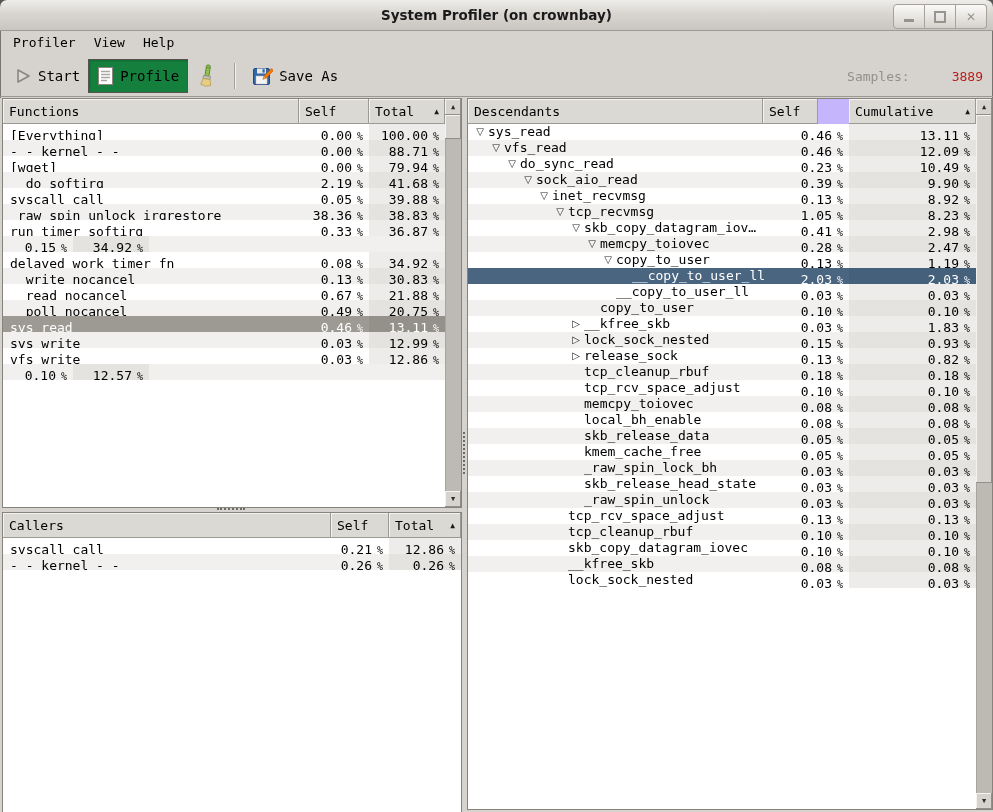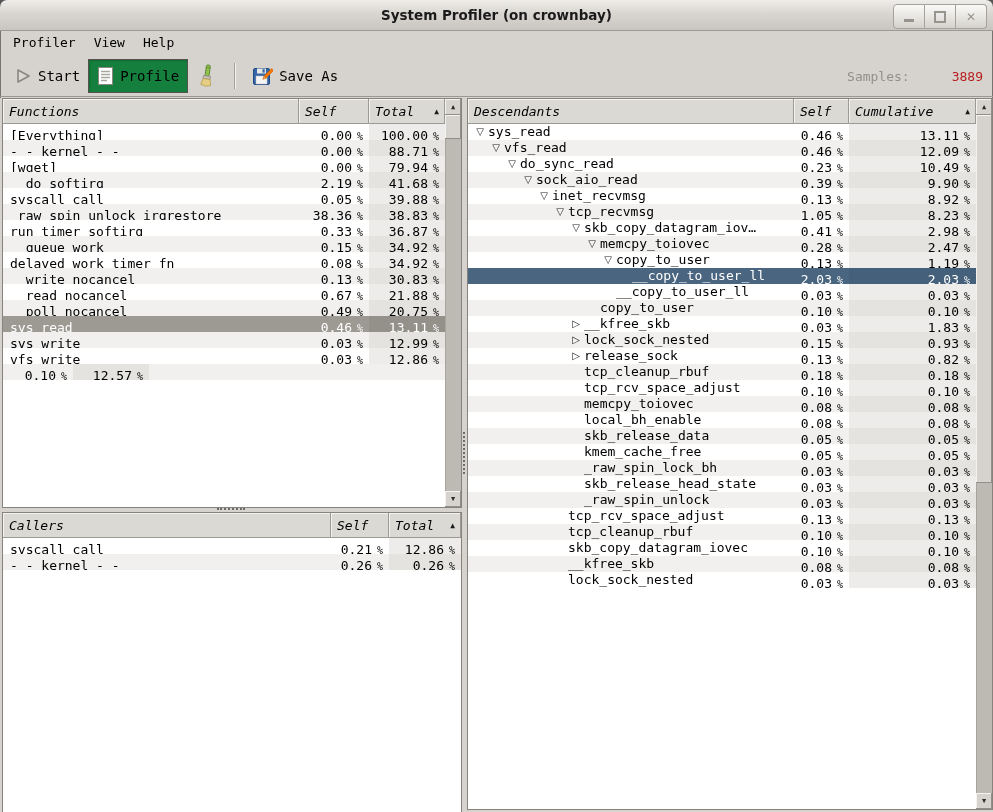--- a/index.html
+++ b/index.html
@@ -36,21 +36,21 @@
   .main{position:absolute;top:98px;left:0;right:0;bottom:0;background:#d6d3ce;}
   .panel{position:absolute;border:1px solid #85837c;background:#fff;overflow:hidden;}
   #functions-panel{left:2px;top:0;width:458px;height:408px;}
   #callers-panel{left:2px;top:414px;width:458px;height:396px;}
   #descendants-panel{left:467px;top:0;width:524px;height:710px;}
   .hsplitter{position:absolute;left:2px;top:408px;width:458px;height:6px;display:flex;align-items:center;justify-content:center;}
   .vsplitter{position:absolute;left:460px;top:0;width:7px;height:710px;display:flex;align-items:center;justify-content:center;}
   .hgrip{width:28px;border-top:2px dotted #6e6c66;}
   .vgrip{height:42px;border-left:2px dotted #6e6c66;}
   
-  .thead{display:flex;height:25px;background:#c4b5fd;font-style:italic;}
+  .thead{display:flex;height:25px;background:#c4b5fd;}
   .th{box-sizing:border-box;line-height:25px;padding:0 6px;background:#dbd9d4;white-space:nowrap;overflow:hidden;
       box-shadow:inset -1px -1px 0 #9c9a94,inset 1px 1px 0 #f4f3f1;display:flex;align-items:center;}
   .th .arrow{margin-left:auto;font-size:8px;color:#1a1a1a;padding-left:4px;}
   .th.grow{flex:1;}
   
   .viewport{position:absolute;left:0;top:25px;bottom:0;overflow:hidden;background:#fff;}
   .row{display:flex;height:16px;line-height:24px;white-space:nowrap;}
   .row.even{background:#ffffff;}
   .row.odd{background:#f1f0ee;}
   .row.even .sortcol{background:#edecea;}
@@ -70,21 +70,21 @@
   .row.sel-blue .expander,.row.sel-gray .expander{color:#fff;}
   
   .t-func .cell.self{width:70px;flex:none;}
   .t-func .cell.total{width:76px;flex:none;}
   .t-call .cell.self{width:58px;flex:none;}
   .t-call .cell.total{width:72px;flex:none;}
   .t-desc .cell.self{width:55px;flex:none;}
   .t-desc .cell.total{width:127px;flex:none;}
   .t-func .th.self{width:70px;}  .t-func .th.total{width:76px;}
   .t-call .th.self{width:58px;}  .t-call .th.total{width:72px;}
-  .t-desc .th.self{width:55px;}  .t-desc .th.total{width:127px;}
+  .t-desc .th.self{width:55px;}  .t-desc .th.total{width:127px;margin-left:31px;}
   
   .vscroll{position:absolute;top:0;right:0;width:16px;bottom:0;background:#bdbab4;box-shadow:inset 1px 0 0 #a8a59f;}
   .stepper{position:absolute;left:0;width:16px;height:16px;background:#d6d3ce;
            box-shadow:inset -1px -1px 0 #928f89,inset 1px 1px 0 #f4f3f1;
            display:flex;align-items:center;justify-content:center;font-size:7px;color:#2e2c29;}
   .stepper.up{top:0;}  .stepper.down{bottom:0;}
   .thumb{position:absolute;left:0;width:16px;background:#d6d3ce;
          box-shadow:inset -1px -1px 0 #928f89,inset 1px 1px 0 #f4f3f1;}
   #functions-thumb{top:16px;height:24px;}
   #descendants-thumb{top:16px;height:368px;}
@@ -218,21 +218,20 @@
             <div class="cell name">_raw_spin_unlock_irqrestore</div>
             <div class="cell val self"><span class="num">38.36</span><span class="pct">%</span></div>
             <div class="cell val total sortcol"><span class="num">38.83</span><span class="pct">%</span></div>
           </div>
           <div class="row even">
             <div class="cell name">run_timer_softirq</div>
             <div class="cell val self"><span class="num">0.33</span><span class="pct">%</span></div>
             <div class="cell val total sortcol"><span class="num">36.87</span><span class="pct">%</span></div>
           </div>
           <div class="row odd">
-            <div class="cell name">__queue_work</div>
             <div class="cell val self"><span class="num">0.15</span><span class="pct">%</span></div>
             <div class="cell val total sortcol"><span class="num">34.92</span><span class="pct">%</span></div>
           </div>
           <div class="row even">
             <div class="cell name">delayed_work_timer_fn</div>
             <div class="cell val self"><span class="num">0.08</span><span class="pct">%</span></div>
             <div class="cell val total sortcol"><span class="num">34.92</span><span class="pct">%</span></div>
           </div>
           <div class="row odd">
             <div class="cell name">__write_nocancel</div>

